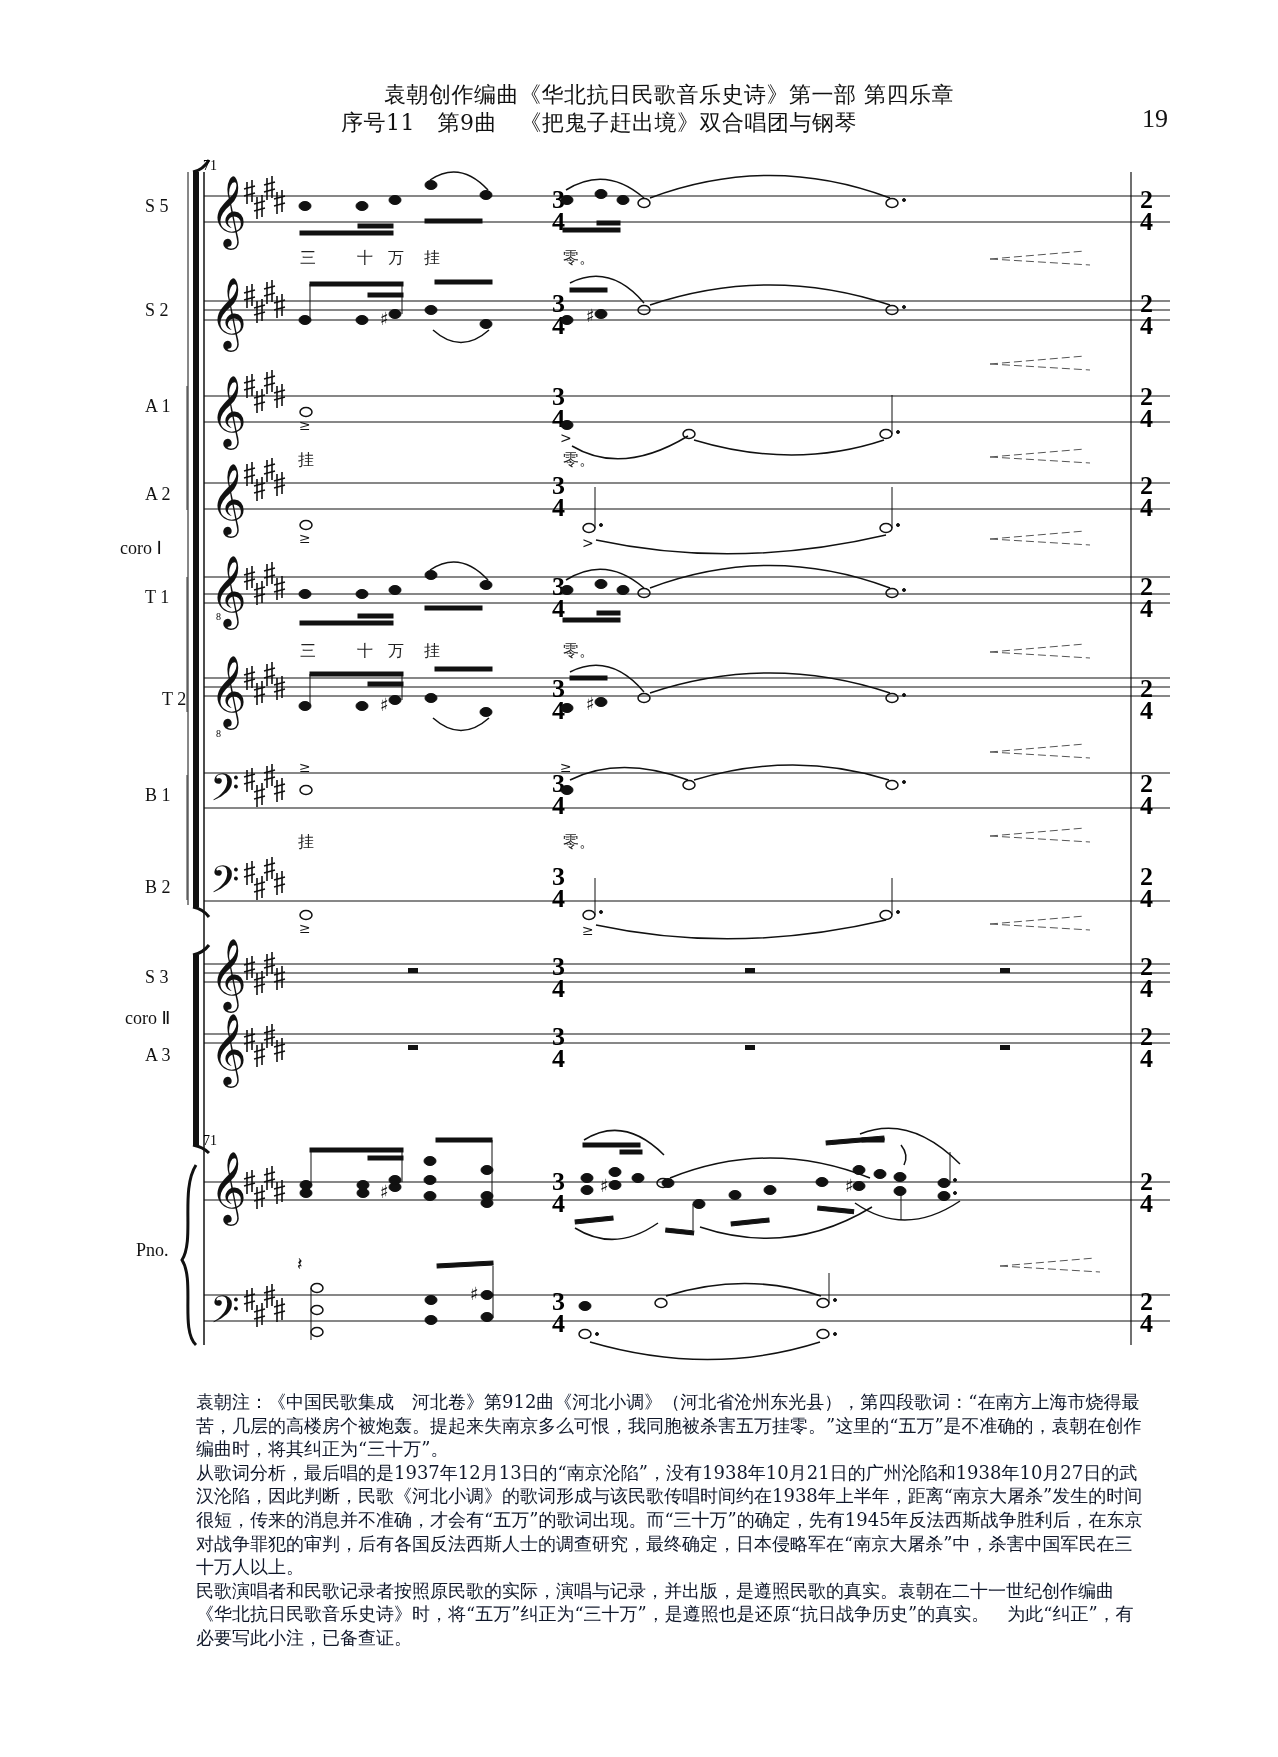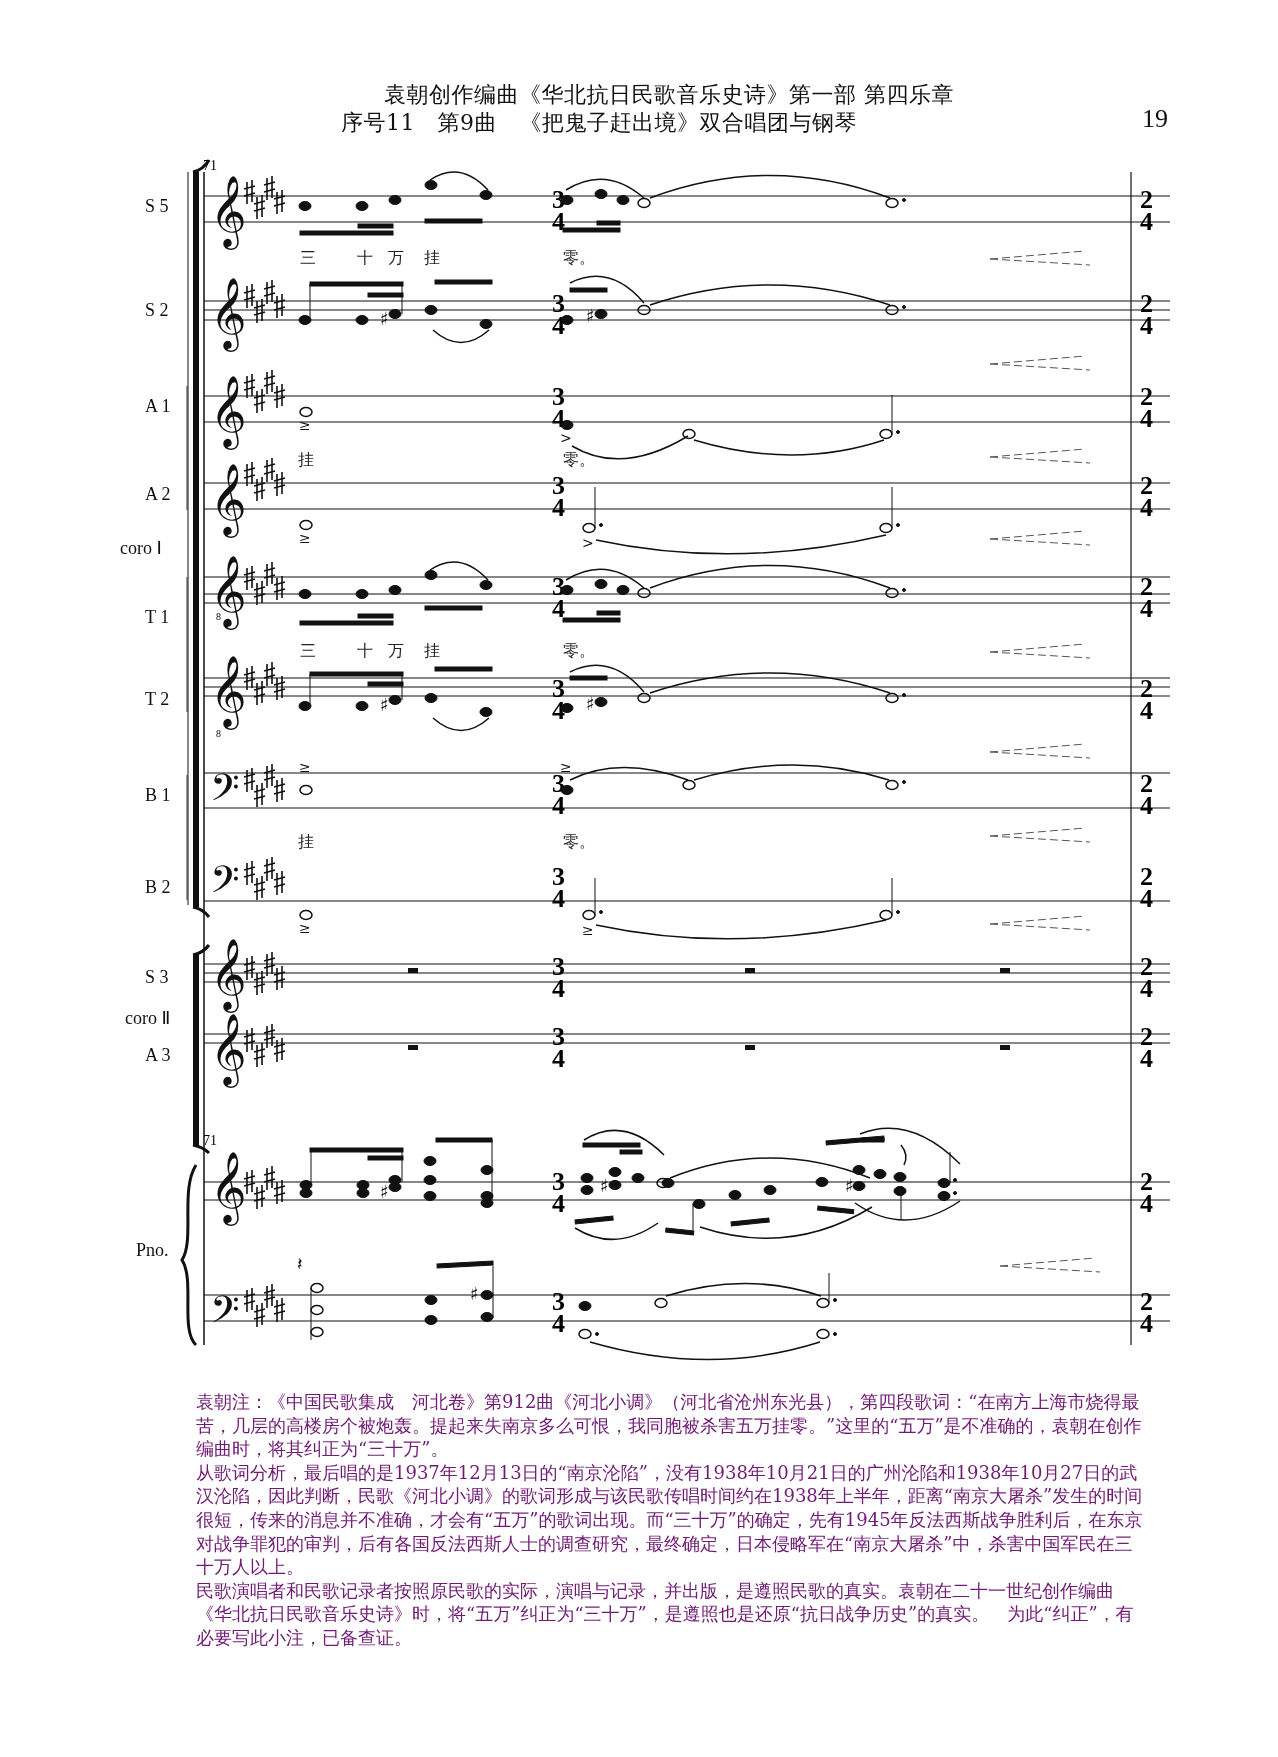--- a/index.html
+++ b/index.html
@@ -6,21 +6,21 @@
   body { width:1278px; height:1757px; position:relative; overflow:hidden;
          font-family:"DejaVu Serif","Liberation Serif",serif; color:#111; }
   .hdr { position:absolute; left:0; width:1278px; text-align:center; font-size:22px; letter-spacing:0.5px; }
   #hdr1 { top:80px; left:30px; }
   #hdr2 { top:108px; left:-40px; }
   #pageno { position:absolute; top:104px; left:1142px; font-size:26px; font-family:"Liberation Serif",serif;text-align:right; }
   svg#score { position:absolute; left:0; top:0; }
   .lbl { position:absolute; font-size:18px; font-family:"Liberation Serif",serif; white-space:nowrap; }
   .lyr { position:absolute; font-size:16px; font-family:"DejaVu Sans",sans-serif; color:#222; }
   #footnote { position:absolute; left:196px; top:1390px; width:950px; font-size:18px; line-height:23.6px;
-              font-family:"DejaVu Serif",serif; color:#701a75; }
+              font-family:"DejaVu Serif",serif; color:#0f172a; }
   #footnote p { margin:0; }
 </style>
 </head>
 <body>
 
 <div id="hdr1" class="hdr">袁朝创作编曲《华北抗日民歌音乐史诗》第一部 第四乐章</div>
 <div id="hdr2" class="hdr">序号11　第9曲　《把鬼子赶出境》双合唱团与钢琴</div>
 <div id="pageno">19</div>
 
 <svg id="score" width="1278" height="1757" viewBox="0 0 1278 1757">
@@ -427,22 +427,22 @@
 
   <text x="203" y="170" font-size="14" font-family="Liberation Serif,serif">71</text>
   <text x="203" y="1145" font-size="14" font-family="Liberation Serif,serif">71</text>
 </svg>
 
 <div class="lbl" style="left:145px;top:196px;">S 5</div>
 <div class="lbl" style="left:145px;top:300px;">S 2</div>
 <div class="lbl" style="left:145px;top:396px;">A 1</div>
 <div class="lbl" style="left:145px;top:484px;">A 2</div>
 <div class="lbl" style="left:120px;top:537px;">coro Ⅰ</div>
-<div class="lbl" style="left:145px;top:607px;">T 1</div>
-<div class="lbl" style="left:145px;top:689px;text-align:right;">T 2</div>
+<div class="lbl" style="left:145px;top:587px;">T 1</div>
+<div class="lbl" style="left:162px;top:689px;text-align:right;">T 2</div>
 <div class="lbl" style="left:145px;top:785px;">B 1</div>
 <div class="lbl" style="left:145px;top:877px;">B 2</div>
 <div class="lbl" style="left:145px;top:967px;">S 3</div>
 <div class="lbl" style="left:125px;top:1007px;font-family:Liberation Serif, serif;">coro Ⅱ</div>
 <div class="lbl" style="left:145px;top:1045px;">A 3</div>
 <div class="lbl" style="left:136px;top:1240px;">Pno.</div>
 
 <div class="lyr" style="left:300px;top:248px;">三</div>
 <div class="lyr" style="left:357px;top:248px;">十</div>
 <div class="lyr" style="left:388px;top:248px;">万</div>

